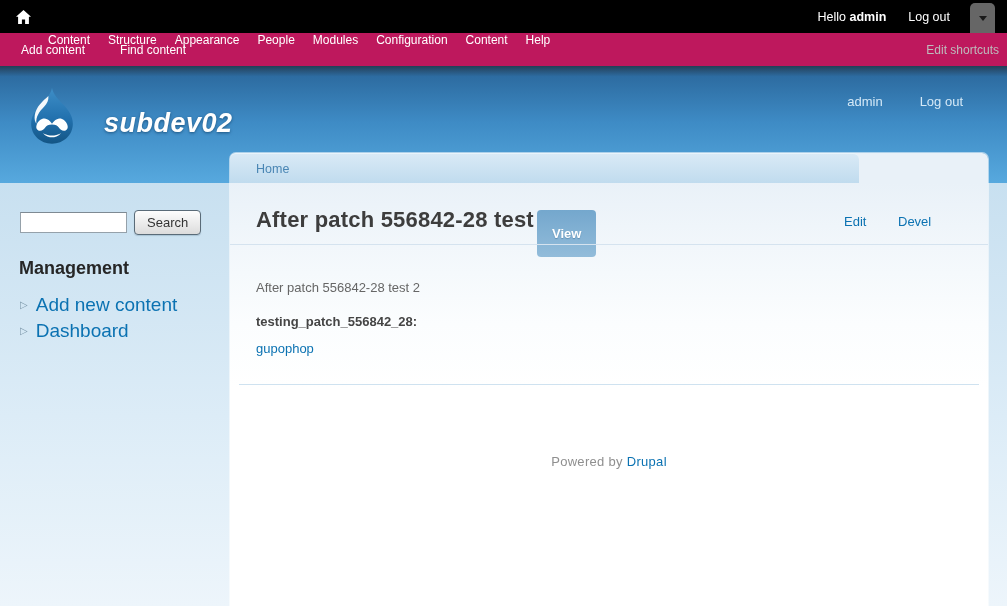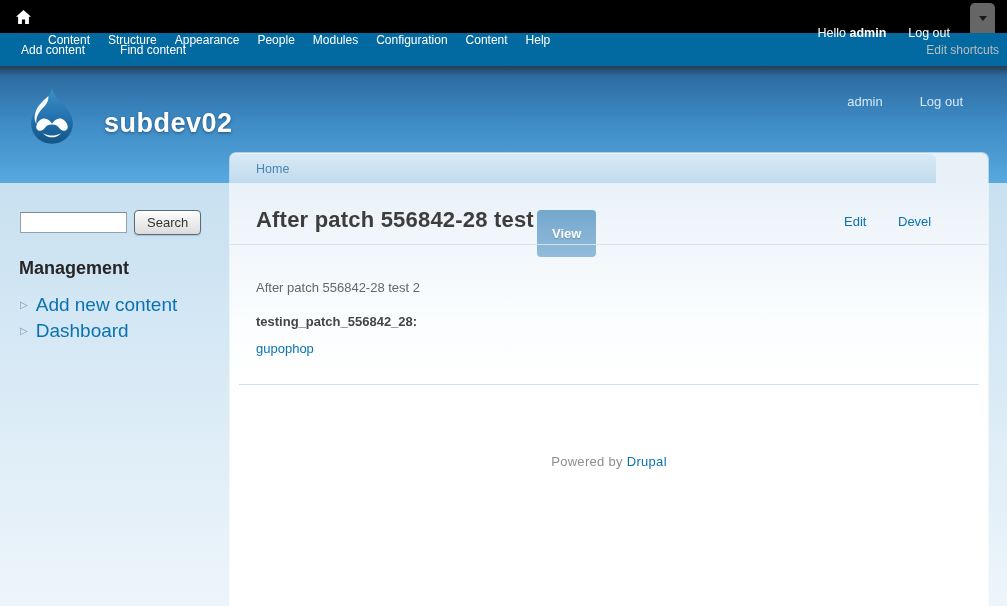--- a/index.html
+++ b/index.html
@@ -16,75 +16,76 @@
   .toolbar {
     position:absolute; left:0; top:0; width:1007px; height:33px;
     background:#000; z-index:40;
     display:flex; align-items:center;
     color:#fff; font-size:12px;
   }
   .toolbar .home-link { margin-left:16px; display:flex; align-items:center; }
   .toolbar-menu { display:flex; margin-left:8px; }
   .toolbar-menu a { color:#fff; padding:0 9px; line-height:33px;margin-top:48px; }
   .toolbar-right {
-    position:absolute; right:57px; top:16px; height:33px;
+    position:absolute; right:57px; top:0; height:33px;
     display:flex; align-items:center; gap:22px; font-size:12.5px;
   }
   .toolbar-right .greeting b { font-weight:bold; }
   .toolbar-right a { color:#fff; }
   .shortcut-toggle {
     position:absolute; right:12px; top:3px; width:25px; height:30px;
     background:#666; border:none; border-radius:5px 5px 0 0;
     display:flex; align-items:center; justify-content:center; cursor:pointer;
   }
   .chevron-down {
     width:0; height:0;
     border-left:4px solid transparent; border-right:4px solid transparent;
     border-top:5px solid #1a1a1a;
   }
 
   
   .shortcut-bar {
     position:absolute; left:0; top:33px; width:1007px; height:33px;
-    background:#0369a1; z-index:35;
+    background:#be185d; z-index:35;
     display:flex; align-items:center; font-size:12px;
   }
   .shortcut-bar a.shortcut { color:#fff; margin-left:21px; }
   .shortcut-bar a.shortcut + a.shortcut { margin-left:35px; }
   .edit-shortcuts { position:absolute; right:8px; color:#bdbdbd; font-size:12px; }
 
   
   .site-header {
     position:absolute; left:0; top:66px; width:1007px; height:117px;
     background:linear-gradient(180deg,#24415a 0%, #2d6fa5 0%, #2d6fa5 0%, #243f57 0%, #2d6ca1 9%, #3e8bc5 48%, #57a9de 100%);
   }
   .logo { position:absolute; left:23px; top:19px; width:58px; height:62px; display:block; }
   .site-name {
     position:absolute; left:104px; top:42px;
     font-size:27px; font-weight:bold; color:#fff; letter-spacing:.5px;
     text-shadow:0 1px 3px rgba(5,45,80,.6);
+    font-style:italic;
   }
   .header-links { position:absolute; right:44px; top:28px; display:flex; gap:37px; font-size:13px; }
   .header-links a { color:#d5e9f7; }
 
   
   .page-bg {
     position:absolute; left:0; top:183px; width:1007px; height:423px;
     background:linear-gradient(180deg,#c8e0f0 0%, #dcecf7 55%, #edf5fb 100%);
   }
 
   
   .main-panel {
     position:absolute; left:230px; top:153px; width:758px; height:453px;
     background:linear-gradient(180deg,#e9f1f8 30px, #f2f7fb 95px, #fbfdfe 170px, #ffffff 235px);
     border-radius:6px 6px 0 0;
     box-shadow:0 0 0 1px rgba(255,255,255,.55);
   }
   .breadcrumb {
-    position:absolute; left:0; top:0; width:706px; height:30px;
+    position:absolute; left:0; top:0; width:629px; height:30px;
     background:linear-gradient(180deg,#d9eaf6,#c0dbee);
     border-radius:6px 6px 0 0;
     border-top:1px solid #eaf4fb;
     display:flex; align-items:center; padding-left:26px; font-size:12.5px;
   }
   .breadcrumb a { color:#4a86b4; }
 
   .page-title {
     position:absolute; left:26px; top:54px;
     font-size:22px; color:#3d3d3d; letter-spacing:.2px;

